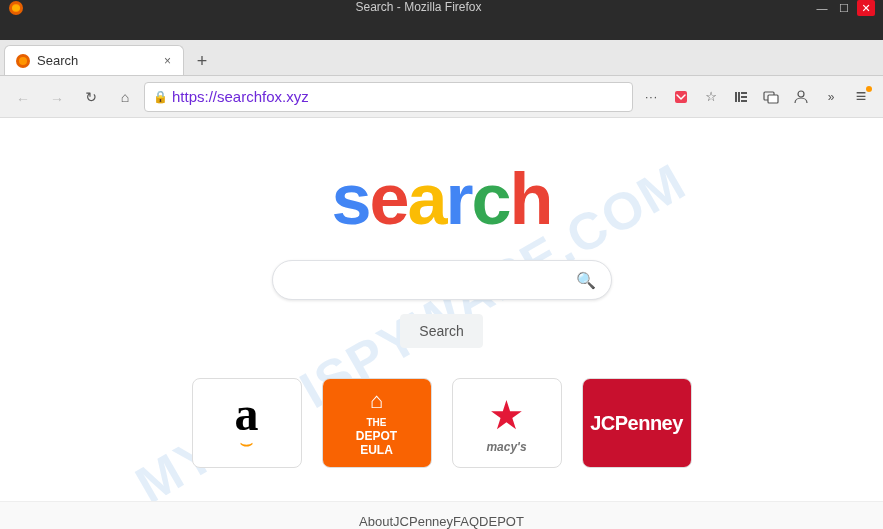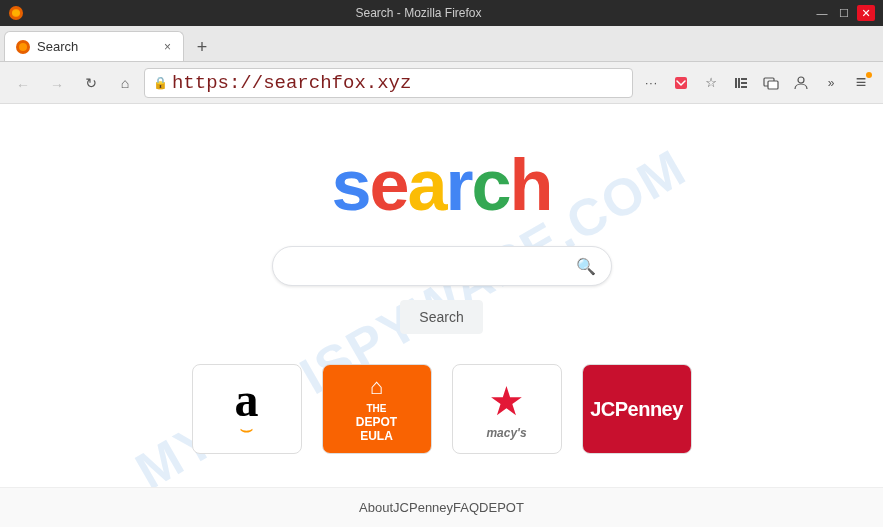--- a/index.html
+++ b/index.html
@@ -1,23 +1,23 @@
 <!DOCTYPE html>
 <html><head>
   <meta charset="utf-8">
   <style>
     * { margin: 0; padding: 0; box-sizing: border-box; }
     body { font-family: Arial, sans-serif; background: #fff; width: 883px; height: 529px; overflow: hidden; }
 
     
     .title-bar {
       background: #2b2b2b;
-      height: 26px;
-      display: flex;
-      align-items: center;
+      height: 40px;
+      display: flex;
+      align-items: flex-start;
       justify-content: space-between;
       padding: 0 8px;
       color: #ccc;
       font-size: 12px;
       user-select: none;
     }
     .title-bar-left { display: flex; align-items: center; gap: 6px; }
     .title-bar-title { flex: 1; text-align: center; color: #ccc; font-size: 12px; }
     .title-bar-controls { display: flex; gap: 4px; }
     .title-btn {
@@ -84,21 +84,21 @@
       height: 30px;
       border: 1px solid #ccc;
       border-radius: 4px;
       display: flex;
       align-items: center;
       background: #fff;
       padding: 0 8px;
       gap: 4px;
     }
     .address-input {
-      flex: 1; border: none; outline: none; font-size: 19px; color: #7f1d1d; background: transparent; font-family: Liberation Mono, monospace;
+      flex: 1; border: none; outline: none; font-size: 15px; color: #6d28d9; background: transparent;
     }
     .security-icon { font-size: 12px; color: #666; }
     .nav-icons-right {
       display: flex; align-items: center; gap: 2px;
     }
     .nav-icon-btn {
       width: 28px; height: 28px;
       border: none; background: none; cursor: pointer;
       display: flex; align-items: center; justify-content: center;
       border-radius: 4px; color: #555; font-size: 13px;

